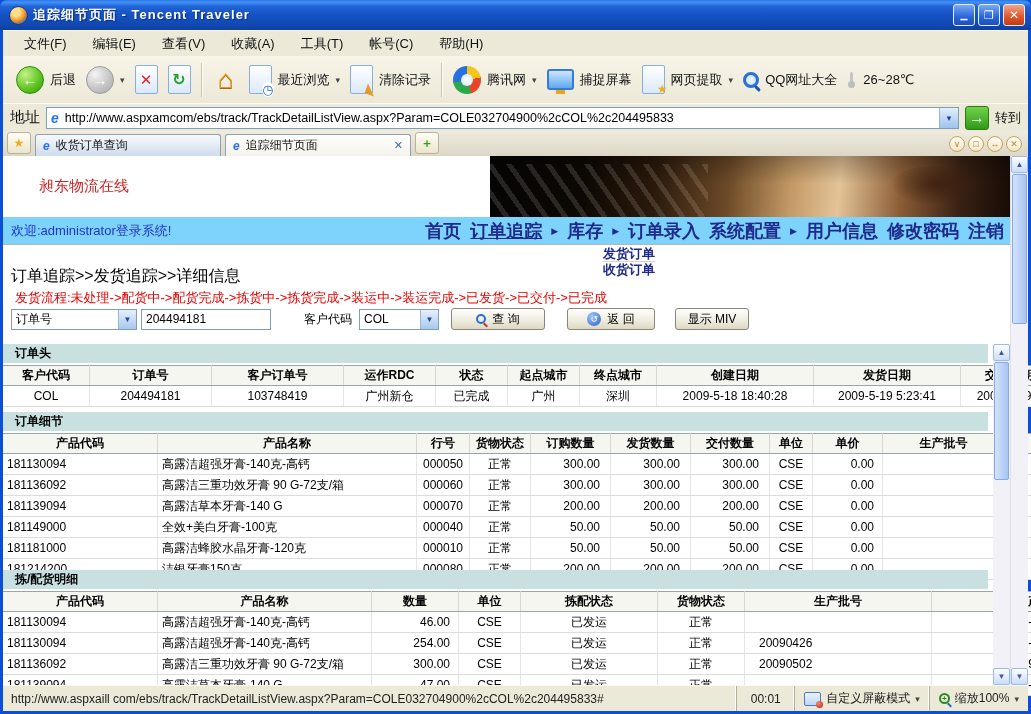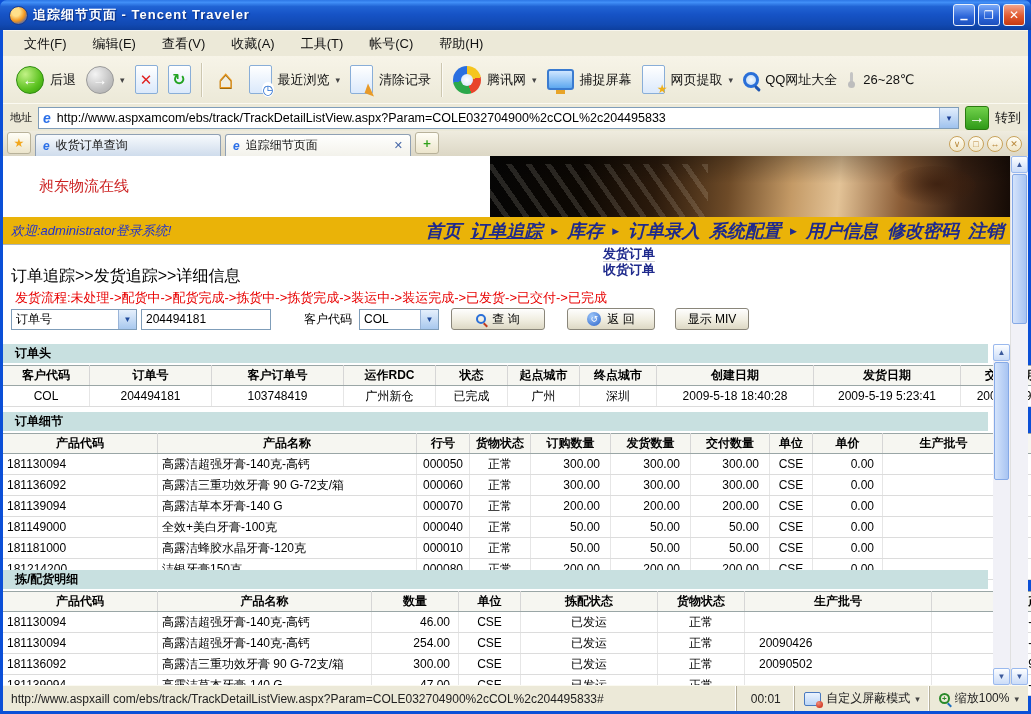--- a/index.html
+++ b/index.html
@@ -64,21 +64,21 @@
     background:radial-gradient(#f2f8ff,#bcd8f4);}
   .ic-mag::after{content:"";position:absolute;right:-5px;bottom:-5px;width:7px;height:3px;background:#1e55b0;
     transform:rotate(45deg);border-radius:2px;}
   .ic-weather{width:10px;height:16px;position:relative;}
   .ic-weather::before{content:"";position:absolute;left:3px;top:0;width:3px;height:11px;background:#c4c4c4;border-radius:2px;}
   .ic-weather::after{content:"";position:absolute;left:1px;bottom:0;width:7px;height:7px;background:#bdbdbd;border-radius:50%;}
 
   
   .addressbar{top:103px;height:28px;background:#ece9d8;border-top:1px solid #fbfaf2;display:flex;align-items:center;
     padding:0 7px;gap:6px;box-sizing:border-box;}
-  .addr-label{font-size:11px;color:#111;}
+  .addr-label{font-size:15px;color:#111;}
   .addr-box{flex:1;height:22px;background:#fff;border:1px solid #7f9db9;display:flex;align-items:center;
     padding-left:4px;box-sizing:border-box;}
   .e-icon{color:#2a6fe8;font-weight:bold;font-style:italic;font-size:14px;margin-right:6px;}
   .e-icon::after{content:"e";}
   .addr-url{flex:1;font-size:12.5px;color:#000;white-space:nowrap;overflow:hidden;}
   .addr-drop{width:18px;height:20px;background:linear-gradient(#e2eefc,#9fc2ee);border-left:1px solid #9ab4d8;
     display:flex;align-items:center;justify-content:center;color:#1c3f94;font-size:9px;}
   .addr-drop::after{content:"▾";}
   .go-btn{width:22px;height:22px;border-radius:3px;background:linear-gradient(#72d14c,#2f9a18);
     border:1px solid #2a7a10;color:#fff;display:flex;align-items:center;justify-content:center;font-weight:bold;}
@@ -109,21 +109,21 @@
   .logo-text{position:absolute;left:36px;top:21px;font-size:15px;color:#cc2222;}
   .banner-photo{position:absolute;left:487px;right:0;top:0;bottom:0;
     background:linear-gradient(180deg,rgba(0,0,0,.25),rgba(0,0,0,0) 45%),
       linear-gradient(95deg,#050505 0%,#0d0803 18%,#2b1a0c 32%,#6e4b28 46%,#c49a66 58%,#e3c397 67%,#8a5c36 79%,#3a2214 90%,#150b06 100%);}
   .banner-photo::before{content:"";position:absolute;left:0;top:8px;width:42%;height:100%;opacity:.6;
     background:repeating-linear-gradient(55deg,rgba(255,248,230,.22) 0 5px,rgba(0,0,0,0) 5px 16px);}
   .banner-photo::after{content:"";position:absolute;right:34px;top:10px;width:86px;height:40px;border-radius:50%;
     background:radial-gradient(ellipse at 55% 45%,rgba(58,30,14,.85),rgba(58,30,14,0) 70%);}
 
   .welcome-row{position:absolute;left:0;right:18px;top:61px;height:27px;border-bottom:1px solid #aeb6ba;
-    display:flex;align-items:center;background:#eab308;font-style:italic;}
+    display:flex;align-items:center;background:#7dd3fc;}
   .welcome{margin-left:8px;color:#2233cc;font-size:13px;}
   .nav{margin-left:auto;margin-right:6px;display:flex;align-items:center;gap:9px;font-size:18px;font-weight:bold;color:#1f2a8c;}
   .nav-item.active{text-decoration:underline;}
   .nav-arrow{font-size:9px;color:#1f2a8c;}
   .nav-arrow::after{content:"▶";}
   .submenu{position:absolute;left:588px;top:90px;display:flex;flex-direction:column;font-size:13px;font-weight:bold;
     color:#1f2a8c;background:#fff;}
   .submenu-item{height:15px;line-height:15px;margin-left:12px;}
   .submenu-item:first-child{border-bottom:1px solid #d4d4d4;}
 

